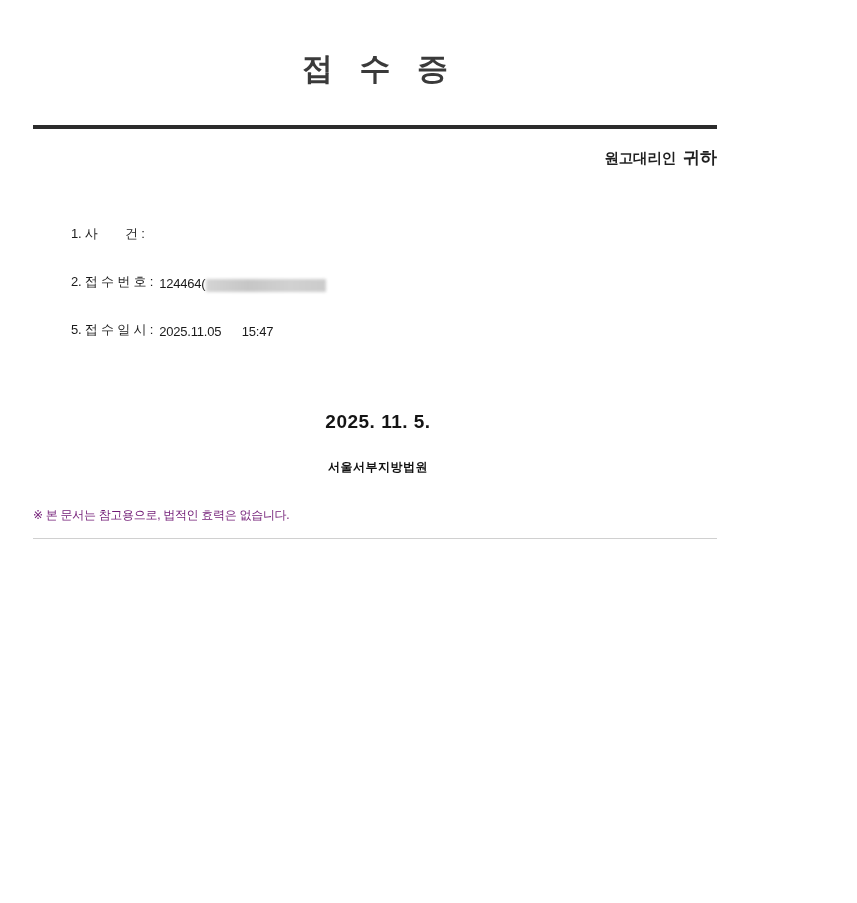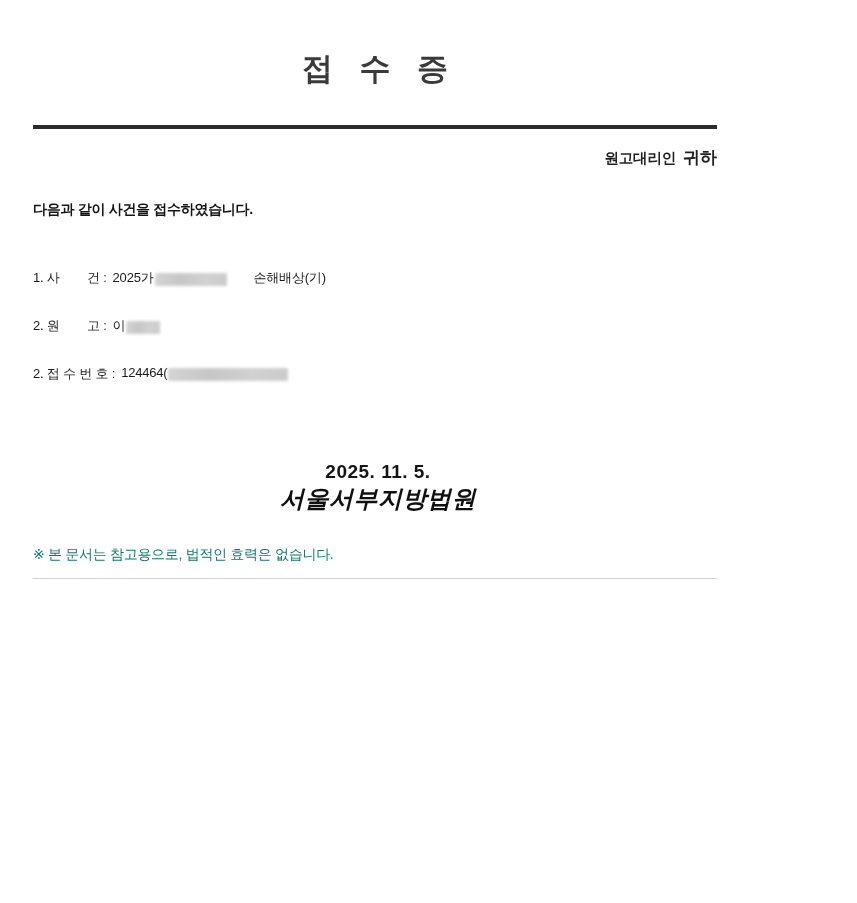--- a/index.html
+++ b/index.html
@@ -55,26 +55,27 @@
     font-size: 14px;
     font-weight: bold;
     letter-spacing: -0.3px;
     color: #141414;
   }
   .fields {
     margin: 50px 33px 0 33px;
   }
   .field-row {
     display: flex;
-    align-items: flex-start;
+    align-items: flex-end;
     height: 24px;
     margin-bottom: 24px;
     font-size: 13px;
     color: #1a1a1a;
     letter-spacing: -0.2px;
+    margin-left: 38px;
   }
   .field-label {
     white-space: pre;
     flex: 0 0 auto;
   }
   .field-value {
     margin-left: 6px;
     white-space: pre;
   }
   .redaction {
@@ -96,32 +97,32 @@
   .sign-date {
     margin-top: 72px;
     text-align: center;
     font-size: 19px;
     font-weight: bold;
     letter-spacing: 0.5px;
     color: #141414;
     padding-left: 6px;
   }
   .court-name {
+    margin-top: 26px;
     text-align: center;
-    font-size: 24px;
+    font-size: 12px;
     font-weight: bold;
     letter-spacing: 0.5px;
     color: #101010;
     padding-left: 6px;
-    font-style: italic;
   }
   .notice {
     margin: 31px 33px 0 33px;
-    font-size: 14px;
-    color: #0f766e;
+    font-size: 12px;
+    color: #701a75;
     letter-spacing: -0.3px;
   }
   .bottom-rule {
     margin: 14px 33px 0 33px;
     height: 1px;
     background: #d0d0d0;
   }
 </style>
 </head>
 <body>
@@ -129,40 +130,38 @@
 <div class="page">
 
   <div class="doc-title">접 수 증</div>
 
   <div class="title-rule"></div>
 
   <div class="addressee-row">
     <span class="addressee-name">원고대리인</span><span class="addressee-suffix">귀하</span>
   </div>
 
-  <div class="intro">다음과 같이 사건을 접수하였습니다.</div>
 
   <div class="fields">
 
     <div class="field-row">
       <span class="field-label">1. 사        건 :</span>
-      <span class="field-value"><span>2025가</span><span class="redaction" style="width:72px"></span><span class="tail-gap"></span><span>손해배상(기)</span></span>
     </div>
 
-    <div class="field-row">
-      <span class="field-label">2. 원        고 :</span>
-      <span class="field-value"><span>이</span><span class="redaction" style="width:34px"></span></span>
-    </div>
 
 
     <div class="field-row">
       <span class="field-label">2. 접 수 번 호 :</span>
       <span class="field-value"><span>124464(</span><span class="redaction" style="width:120px"></span></span>
     </div>
 
+    <div class="field-row">
+      <span class="field-label">5. 접 수 일 시 :</span>
+      <span class="field-value">2025.11.05      15:47</span>
+    </div>
 
 
   </div>
 
   <div class="sign-date">2025. 11. 5.</div>
 
   <div class="court-name">서울서부지방법원</div>
 
   <div class="notice">※ 본 문서는 참고용으로, 법적인 효력은 없습니다.</div>
 

